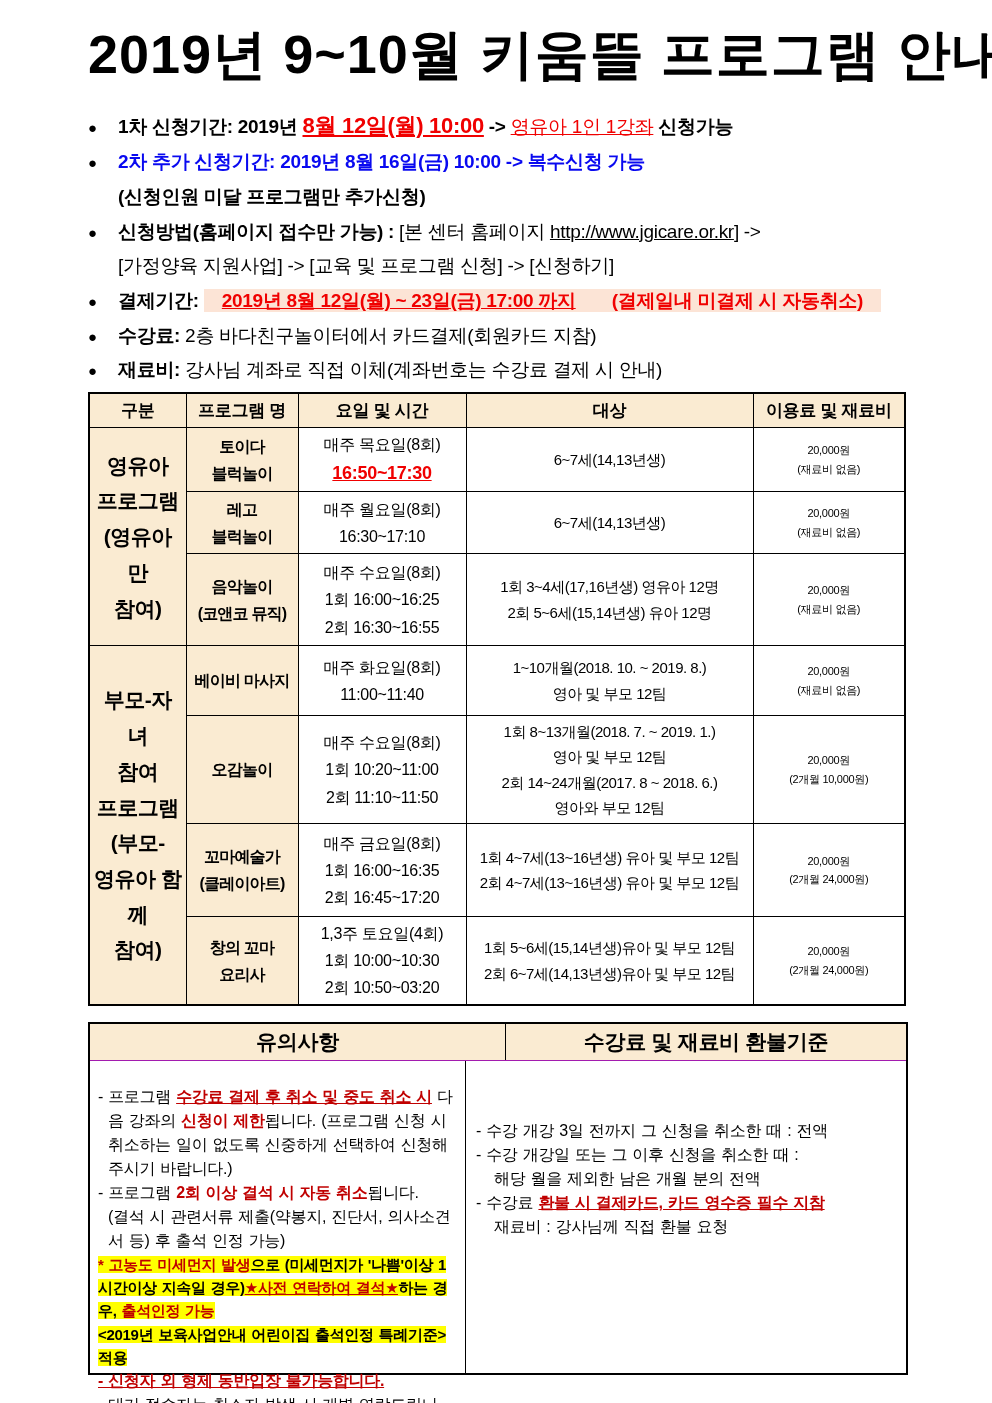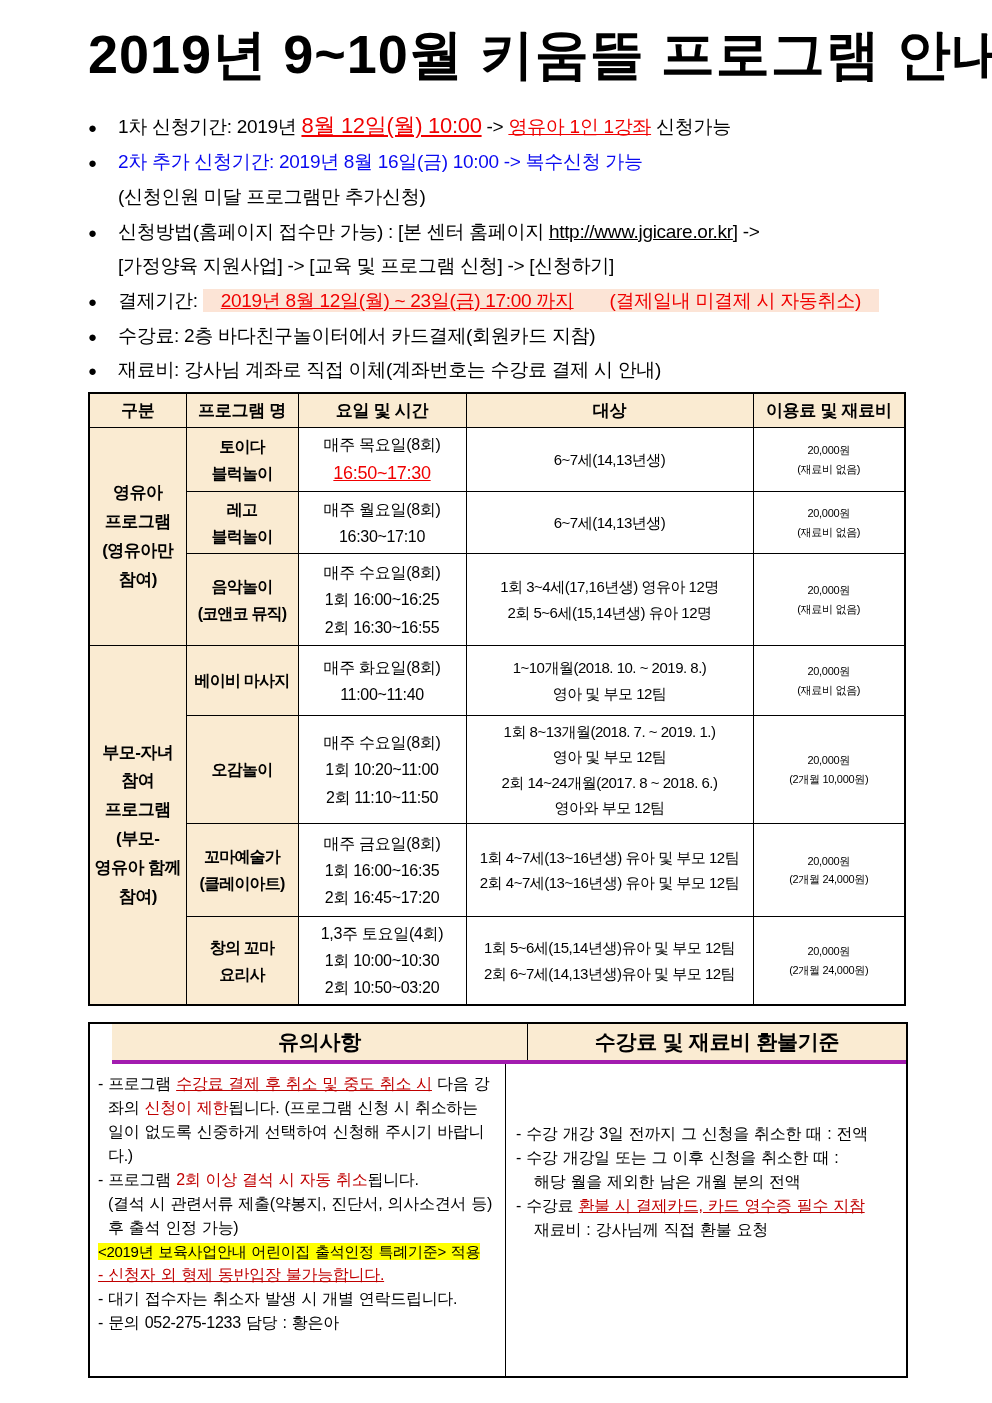--- a/index.html
+++ b/index.html
@@ -9,50 +9,50 @@
     box-sizing:border-box;padding:22px 88px 0;position:relative;overflow:hidden;
   }
   .title{
     font-size:54px;font-weight:800;text-align:center;letter-spacing:1px;
     margin:0 0 24px;line-height:1.2;white-space:nowrap;
   }
   
   .intro-line{display:flex;align-items:baseline;margin-bottom:9px;font-size:19px;line-height:1.35;}
   .intro-line .marker{width:30px;flex:none;font-size:15px;}
   .intro-content{flex:1;letter-spacing:-0.3px;}
-  .b{font-weight:normal;}
+  .b{font-weight:bold;}
   .u{text-decoration:underline;}
   .red{color:#f00000;}
   .blue{color:#0909f0;}
   .intro-content .big{font-size:22px;}
   .hl-peach{background:#fce4d6;padding:1px 18px;}
   .hl{background:#ffff00;}
   
   table.program{border-collapse:collapse;border:2px solid #000;table-layout:fixed;width:816px;}
   table.program th,table.program td{
     border:1px solid #000;text-align:center;vertical-align:middle;
     padding:2px 4px;overflow:hidden;box-sizing:border-box;
   }
   .cream{background:#faebd2;}
   thead th{font-size:17px;font-weight:bold;height:35px;letter-spacing:-0.3px;}
-  td.group-label{font-weight:bold;font-size:17px;white-space:pre-line;line-height:1.7;letter-spacing:-0.5px;}
+  td.group-label{font-weight:bold;font-size:21px;white-space:pre-line;line-height:1.7;letter-spacing:-0.5px;}
   td.cell-name{font-weight:bold;font-size:16px;letter-spacing:-0.8px;}
   td.cell-schedule{font-size:16px;letter-spacing:-0.3px;}
   td.cell-schedule .big{font-size:18px;}
   td.cell-target{font-size:15px;letter-spacing:-0.5px;}
   td.cell-fee{font-size:11px;letter-spacing:-0.3px;}
   .ln{line-height:1.7;}
   
   .notices{border:2px solid #000;margin-top:16px;width:816px;box-sizing:content-box;}
-  .notices-header{display:flex;border-bottom:4px solid #a21caf;margin-left:22px;}
+  .notices-header{display:flex;border-bottom:1px solid #a21caf;}
   .nh{background:#faebd2;font-size:21px;font-weight:bold;text-align:center;padding:4px 0;box-sizing:border-box;letter-spacing:-0.3px;}
   .nh-left{width:416px;border-right:1px solid #000;}
   .nh-right{flex:1;}
   .notices-body{display:flex;height:312px;font-size:16px;}
-  .nb-left{width:416px;border-right:1px solid #000;padding:8px 8px;box-sizing:border-box;}
+  .nb-left{width:376px;border-right:1px solid #000;padding:24px 8px;box-sizing:border-box;}
   .nb-right{flex:1;padding:8px 10px;box-sizing:border-box;}
   .n-line{line-height:1.5;letter-spacing:-0.3px;word-spacing:1px;}
   .n-line.item{padding-left:10px;text-indent:-10px;}
   .n-line.cont{padding-left:10px;}
   .n-line.flush{font-size:15px;line-height:1.55;}
   .nb-right .n-line.item{padding-left:18px;text-indent:-18px;}
   .nb-right .n-line.cont{padding-left:18px;}
   .n-line.gap-top{margin-top:50px;}
   .notices .red{color:#c00000;}
 </style>
@@ -260,20 +260,21 @@
   <div class="notices">
     <div class="notices-header">
       <div class="nh nh-left">유의사항</div>
       <div class="nh nh-right">수강료 및 재료비 환불기준</div>
     </div>
     <div class="notices-body">
       <div class="nb-left">
           <div class="n-line item"><span>- 프로그램 </span><span class="red b u">수강료 결제 후 취소 및 중도 취소 시</span><span> 다음 강좌의 </span><span class="red b">신청이 제한</span><span>됩니다. (프로그램 신청 시 취소하는 일이 없도록 신중하게 선택하여 신청해 주시기 바랍니다.)</span></div>
           <div class="n-line item"><span>- 프로그램 </span><span class="red b">2회 이상 결석 시 자동 취소</span><span>됩니다.</span></div>
           <div class="n-line cont"><span>(결석 시 관련서류 제출(약봉지, 진단서, 의사소견서 등) 후 출석 인정 가능)</span></div>
+          <div class="n-line flush"><span class="red b hl">* 고농도 미세먼지 발생</span><span class="b hl">으로 (미세먼지가 '나쁨'이상 1시간이상 지속일 경우)</span><span class="red b u hl">★사전 연락하여 결석★</span><span class="b hl">하는 경우, </span><span class="red b hl">출석인정 가능</span></div>
           <div class="n-line flush"><span class="b hl">&lt;2019년 보육사업안내 어린이집 출석인정 특례기준&gt; 적용</span></div>
           <div class="n-line item"><span class="red b u">- 신청자 외 형제 동반입장 불가능합니다.</span></div>
           <div class="n-line item"><span>- 대기 접수자는 취소자 발생 시 개별 연락드립니다.</span></div>
           <div class="n-line item"><span>- 문의 052-275-1233 담당 : 황은아</span></div>
         </div>
       <div class="nb-right">
           <div class="n-line item gap-top"><span>- 수강 개강 3일 전까지 그 신청을 취소한 때 : 전액</span></div>
           <div class="n-line item"><span>- 수강 개강일 또는 그 이후 신청을 취소한 때 :</span></div>
           <div class="n-line cont"><span>해당 월을 제외한 남은 개월 분의 전액</span></div>
           <div class="n-line item"><span>- 수강료 </span><span class="red b u">환불 시 결제카드, 카드 영수증 필수 지참</span></div>

